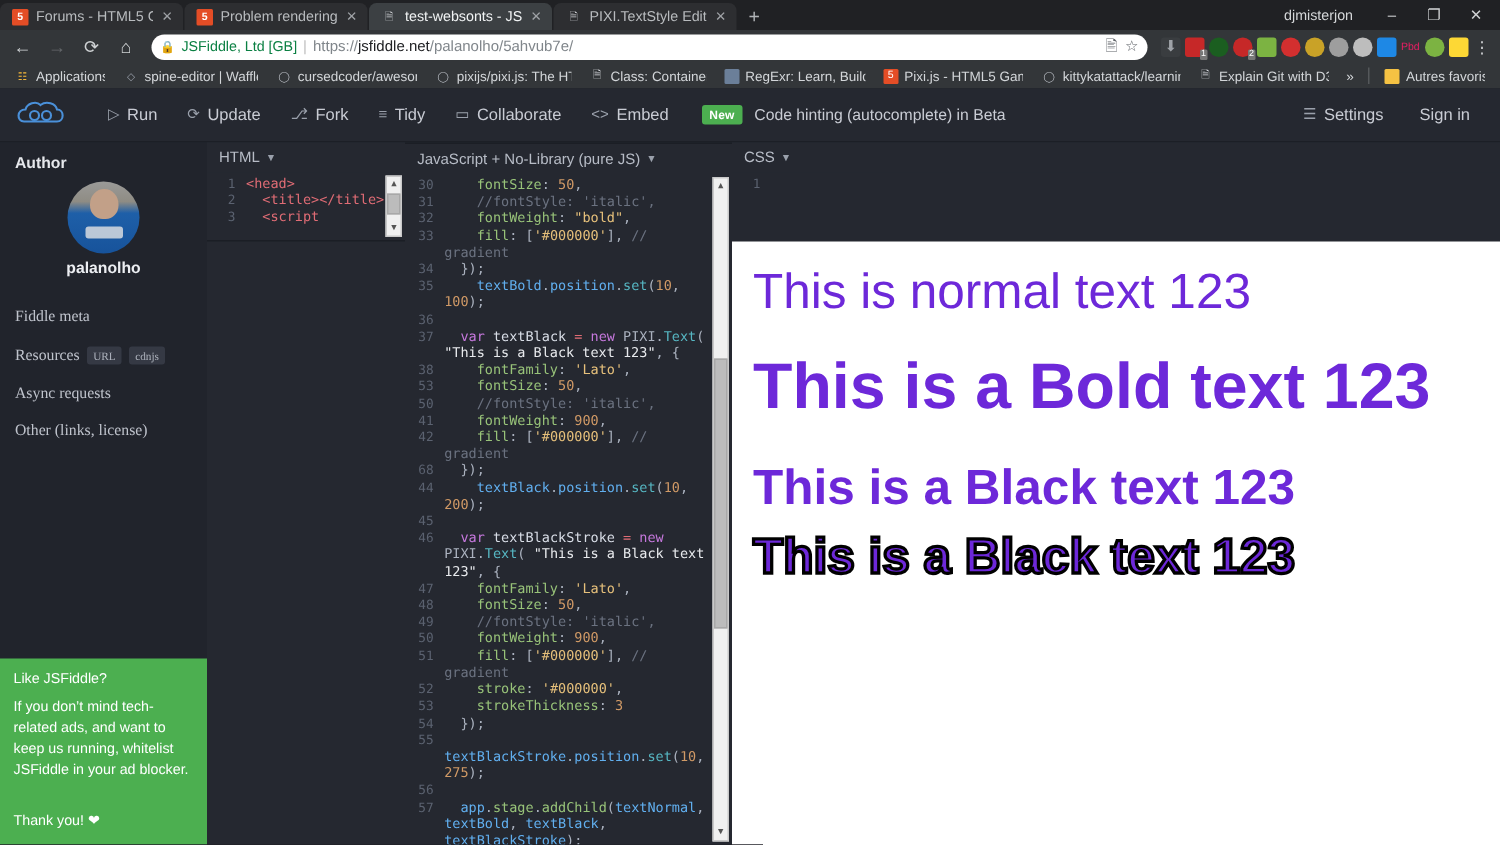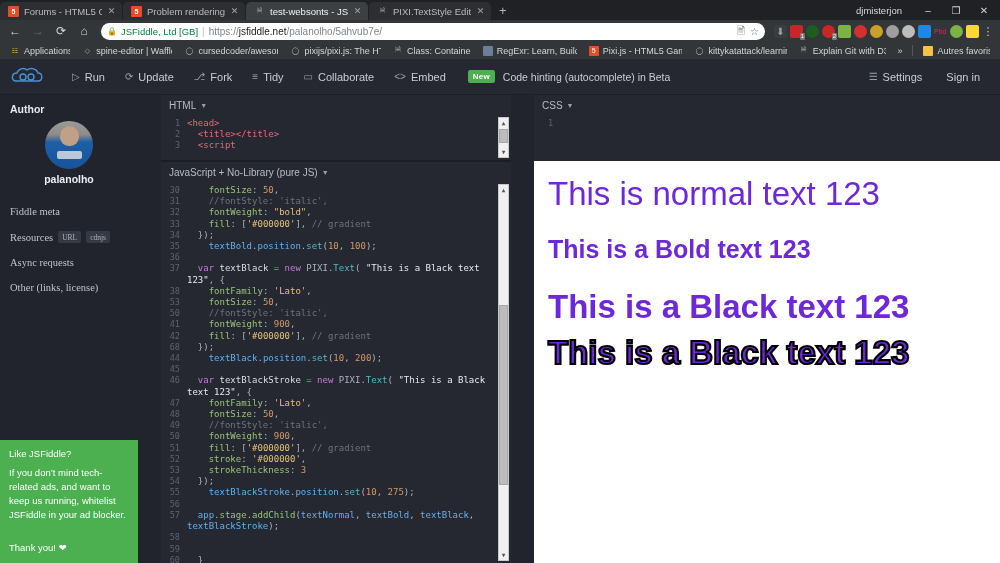--- a/index.html
+++ b/index.html
@@ -94,21 +94,21 @@
     font-size: 11px; padding: 0 10px; height: 36px; line-height: 36px;
   }
   .jf-btn .ic { font-size: 10px; color: #9aa0ab; display: inline-block; }
   .jf-badge {
     background: #4caf50; color: #fff; font-size: 8px; font-weight: bold;
     padding: 2px 5px; border-radius: 2px; margin-left: 12px; letter-spacing: .2px;
   }
   .jf-beta { color: #c9ccd4; font-size: 10.5px; margin-left: 8px; }
   .jf-right { margin-left: auto; display: flex; align-items: center; gap: 4px; }
 
-  .workspace { flex: 1; display: flex; min-height: 0; gap: 23px; }
+  .workspace { flex: 1; display: flex; min-height: 0; }
 
   
   .sidebar { width: 138px; background: #21242c; display: flex; flex-direction: column; flex: 0 0 138px; }
   .side-top { padding: 8px 10px 0 10px; flex: 1; }
   .side-h { font-size: 10.5px; color: #e6e8ec; font-weight: bold; margin-bottom: 6px; }
   .avatar-wrap { display: flex; justify-content: center; margin: 2px 0 4px 0; }
   .avatar {
     width: 48px; height: 48px; border-radius: 50%;
     background: linear-gradient(180deg,#9a9a98 0%,#8f8c84 28%,#1e5fa8 44%,#17539b 100%);
     position: relative; overflow: hidden;
@@ -124,21 +124,21 @@
   .author-name { text-align: center; font-size: 10.5px; color: #eceef2; font-weight: bold; margin-bottom: 14px; }
   .side-item { font-size: 10.5px; color: #bfc3cc; padding: 7px 0; display: flex; align-items: flex-end; gap: 5px; font-family: Liberation Serif, serif; }
   .pill { background: #353944; color: #aeb3bd; font-size: 7.5px; padding: 1.5px 4px; border-radius: 2px; }
 
   .promo { background: #4caf50; padding: 8px 9px 10px 9px; color: #fff; }
   .promo-h { font-size: 9.5px; margin-bottom: 7px; }
   .promo-b { font-size: 9.5px; line-height: 14px; margin-bottom: 20px; }
   .promo-t { font-size: 9.5px; }
 
   
-  .editors { width: 350px; flex: 0 0 350px; display: flex; flex-direction: column; background: #252830; min-width: 0; }
+  .editors { width: 350px; flex: 0 0 350px; display: flex; flex-direction: row; background: #252830; min-width: 0; }
   .pane-head {
     height: 20px; background: #252830; display: flex; align-items: center;
     padding: 0 8px; font-size: 10px; color: #b7bcc6; gap: 4px;
   }
   .caret { font-size: 7px; color: #9aa0ab; }
   .code {
     background: #252830; flex: 1; position: relative; overflow: hidden;
     font-family: "DejaVu Sans Mono", monospace; font-size: 9px; line-height: 11.2px;
   }
   .code-inner { padding: 3px 0 0 0; position: relative; }
@@ -168,21 +168,21 @@
   .t-str { color: #e6c07b; }
   .t-com { color: #6b7280; }
   .t-pl { color: #abb2bf; }
   .t-fn { color: #56b6c2; }
 
   
   .result { flex: 1; background: #ffffff; position: relative; overflow: hidden; min-width: 0; }
   .result-canvas { padding: 16px 0 0 14px; }
   .rtext { color: #6d28d9; line-height: 1; margin: 0; white-space: nowrap; }
   .r-normal { font-size: 33px; font-weight: 400; margin-bottom: 27px; }
-  .r-bold { font-size: 25px; font-weight: 700; margin-bottom: 28px; }
+  .r-bold { font-size: 43px; font-weight: 700; margin-bottom: 28px; }
   .r-black { font-size: 33px; font-weight: 900; margin-bottom: 13px; }
   .r-blackstroke { font-size: 33px; font-weight: 900; -webkit-text-stroke: 2.2px #000; }
 </style>
 </head>
 <body>
 
 <div class="browser">
 
   <div class="titlebar">
     <div class="tabstrip" id="tabstrip">

